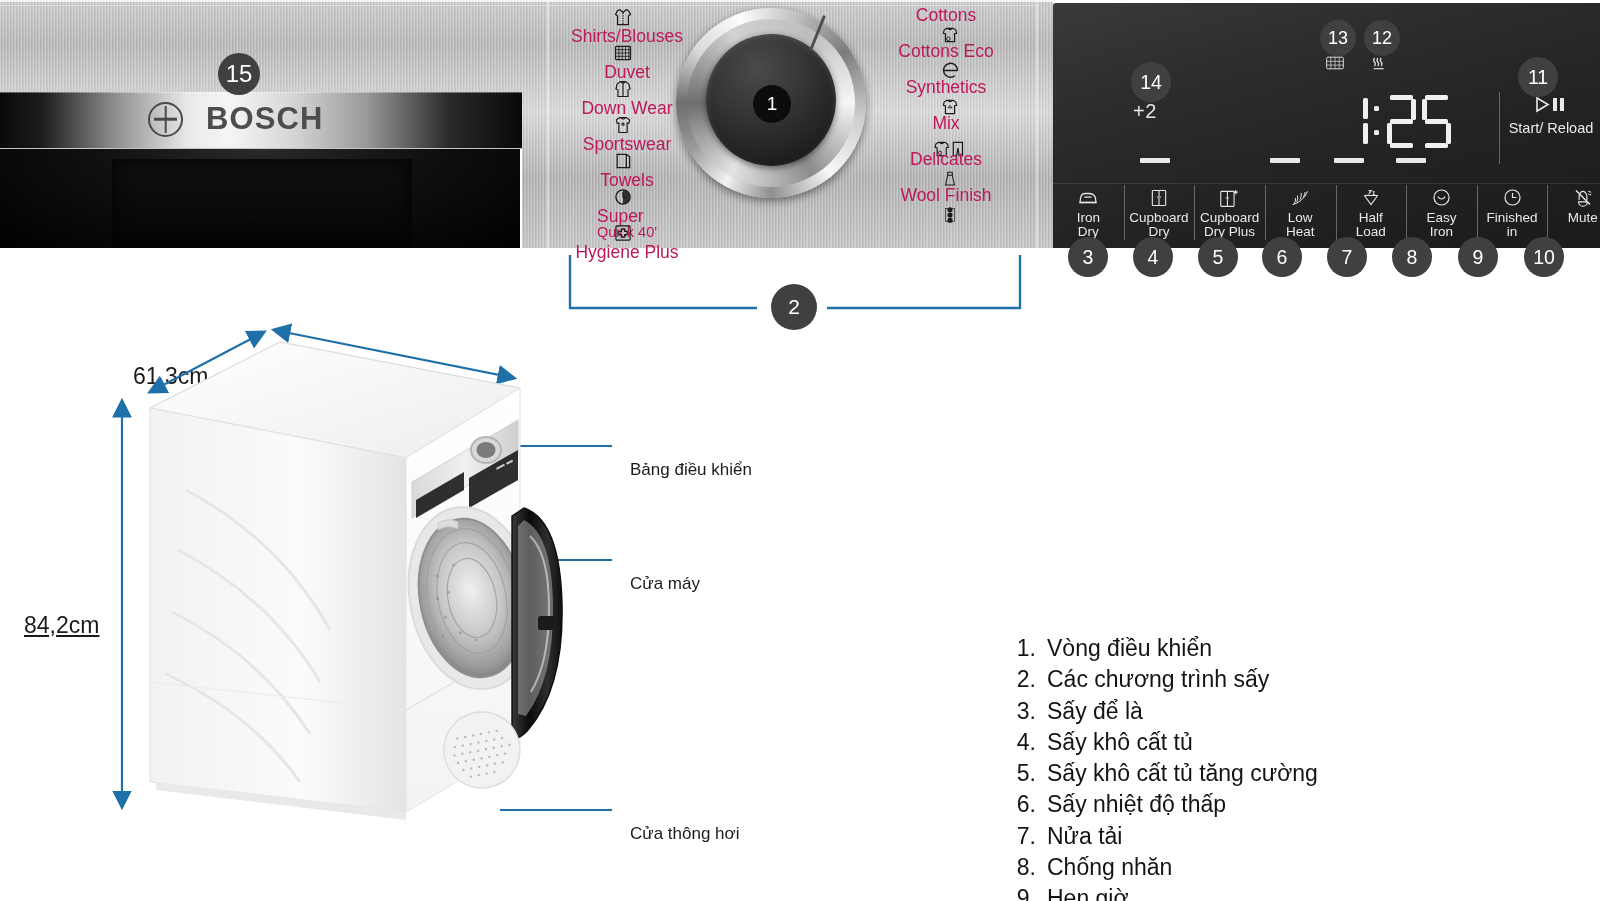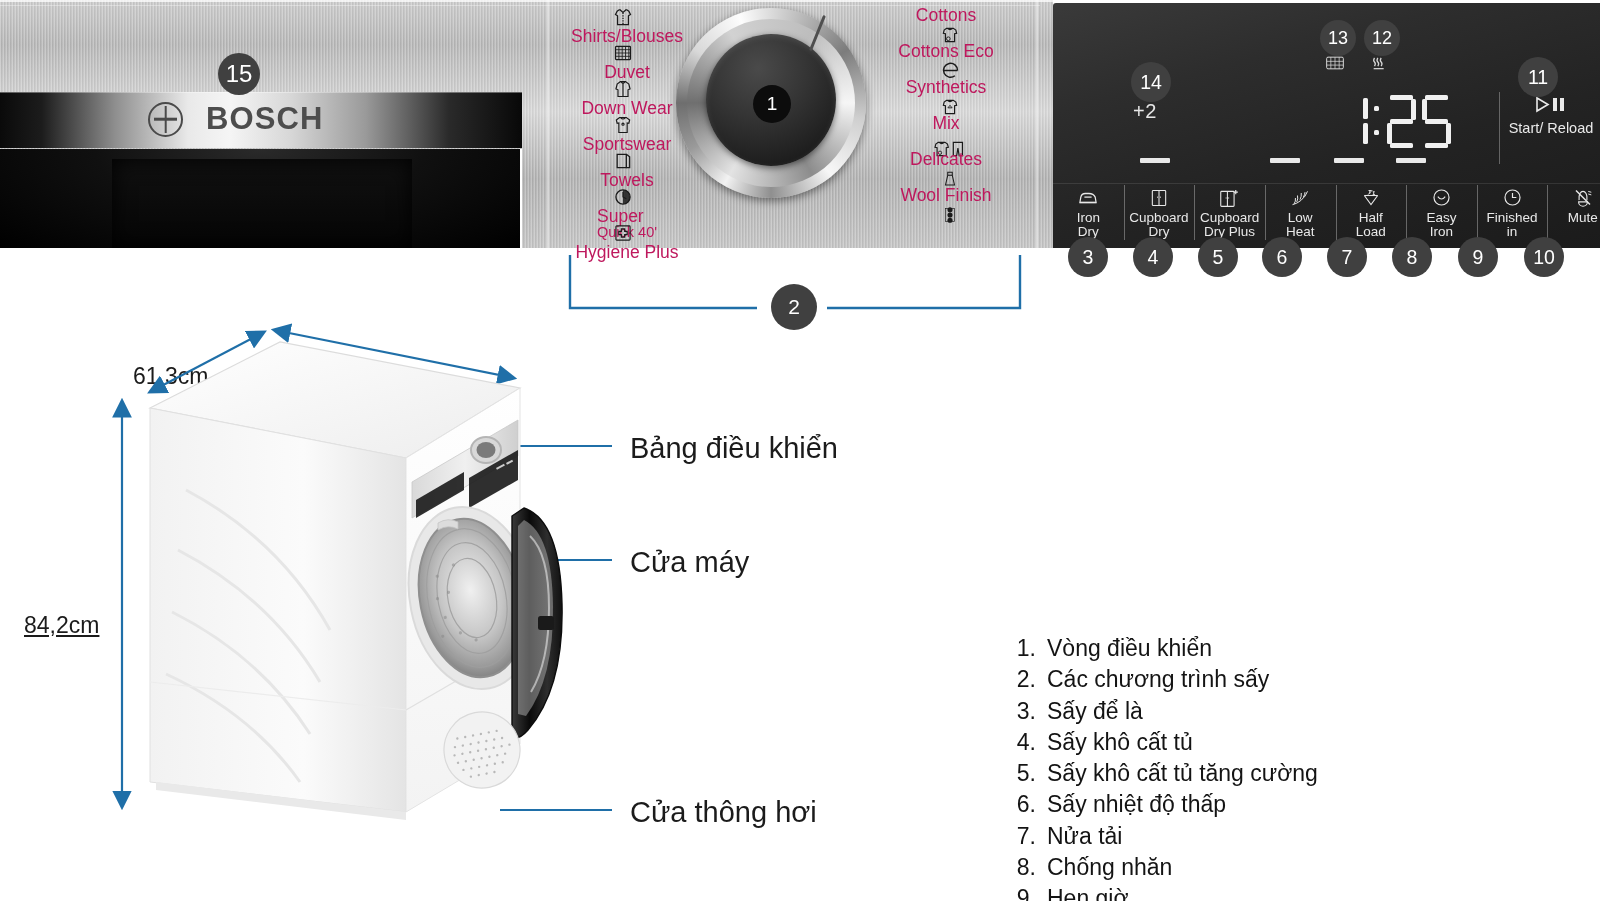--- a/index.html
+++ b/index.html
@@ -179,21 +179,21 @@
   
   .bracket { position: absolute; z-index: 20; }
 
   
   .lower { position: absolute; left: 0; top: 250px; width: 1600px; height: 651px; padding-left: 21px; }
 
   .dim-lbl {
     position: absolute; font-size: 23px; color: #1b1b1b; white-space: nowrap;
   }
   .callout-lbl {
-    position: absolute; font-size: 29px; color: #1b1b1b; white-space: nowrap;
+    position: absolute; font-size: 17px; color: #1b1b1b; white-space: nowrap; margin-top: 28px;
   }
 
   
   .legend {
     position: absolute; left: 992px; top: 383px; width: 560px;
   }
   .legend-item {
     display: flex; font-size: 23px; color: #141414; line-height: 31.3px; white-space: nowrap;
   }
   .legend-num { width: 44px; text-align: right; flex: 0 0 44px; }

